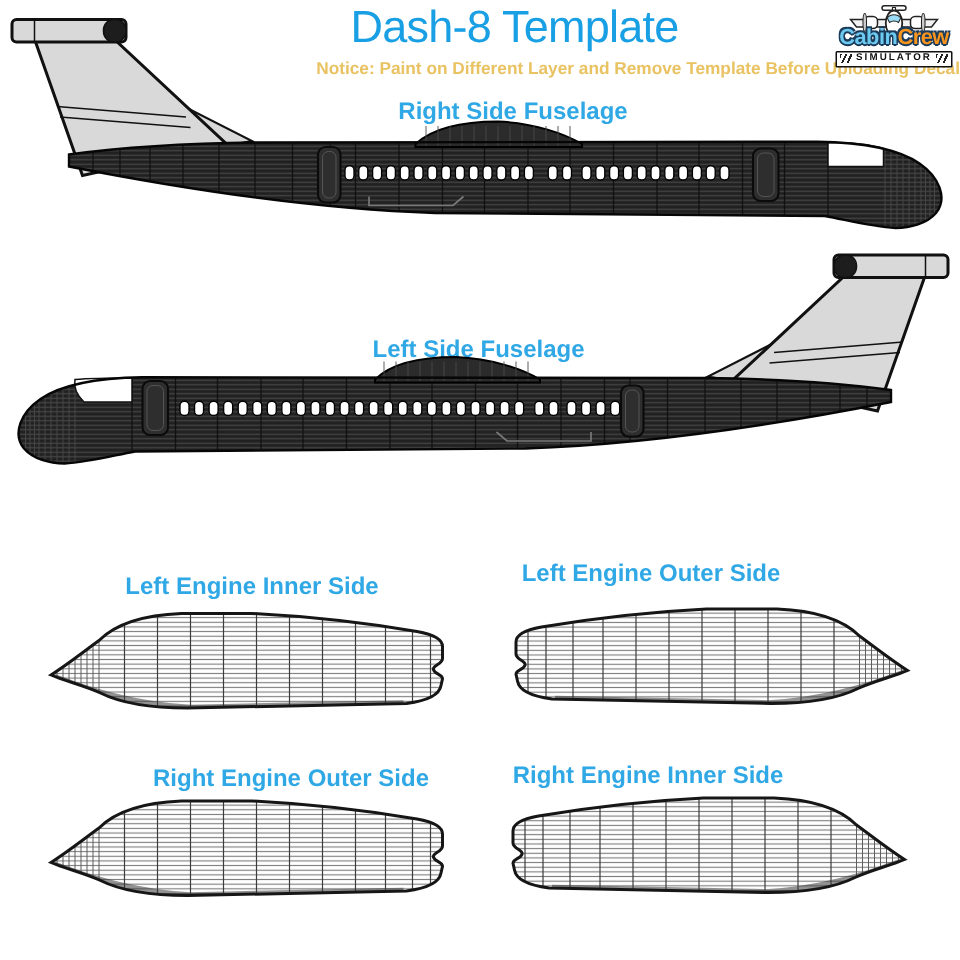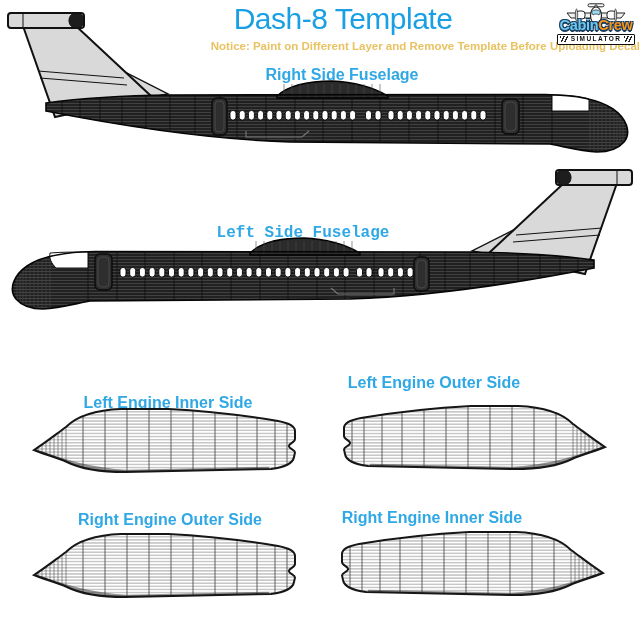--- a/index.html
+++ b/index.html
@@ -21,24 +21,24 @@
   #simbox{margin-top:1px;height:9px;min-width:64px;background:#fff;border:1.6px solid #111;
           border-radius:1px;display:flex;align-items:center;justify-content:center;gap:3px;
           padding:0 2px;}
   #simbox .sim-text{font-size:6.5px;font-weight:bold;letter-spacing:1.4px;color:#111;line-height:1;}
   .stripes{width:8px;height:6px;
            background:repeating-linear-gradient(115deg,#222 0 1.3px,transparent 1.3px 3.2px);}
   
   .view-label{position:absolute;color:#2FA8E5;font-weight:bold;font-size:16px;
               text-align:center;line-height:1.2;}
   #lblRF{top:65px;left:44px;right:0;}
-  #lblLF{top:224px;left:0;width:606px;font-family:Liberation Mono, monospace;}
-  #lblLEI{top:393px;left:0;width:336px;}
+  #lblLF{top:224px;left:16px;width:606px;}
+  #lblLEI{top:382px;left:0;width:336px;}
   #lblLEO{top:373px;left:266px;width:336px;}
-  #lblREO{top:510px;left:0;width:340px;}
+  #lblREO{top:510px;left:0;width:340px;padding-left:24px;}
   #lblREI{top:508px;left:266px;width:332px;}
   
   .gray{fill:#D9D9D9;stroke:#111;stroke-width:2;}
   .grayThin{fill:#D9D9D9;stroke:#111;stroke-width:1.4;}
   .hinge{stroke:#111;stroke-width:1;fill:none;}
   .bodyFill{fill:#212121;}
   .bodyOutline{fill:none;stroke:#060606;stroke-width:1.6;}
   .vline{stroke:#0e0e0e;stroke-width:.85;opacity:.9;fill:none;}
   .ringline{stroke:#4a4a4a;stroke-width:.6;fill:none;}
   .win{fill:#fff;stroke:#000;stroke-width:.9;}

